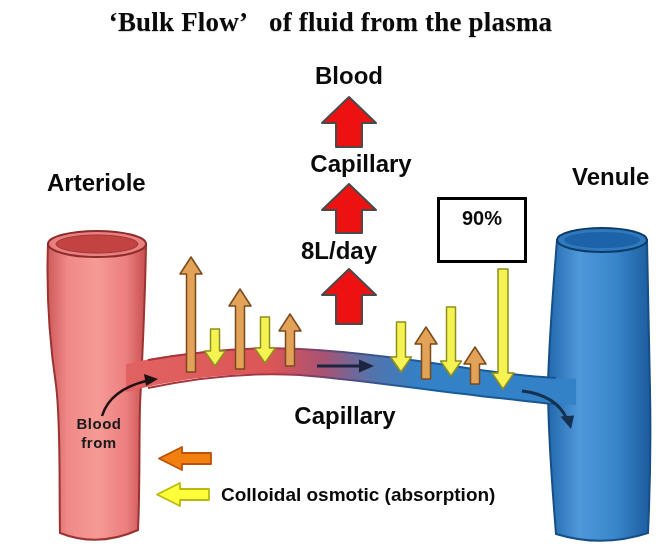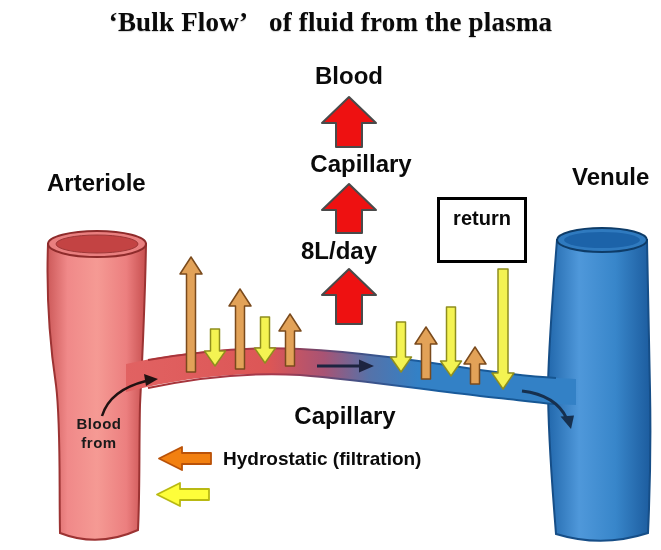--- a/index.html
+++ b/index.html
@@ -139,32 +139,32 @@
 
 <div class="lbl lbl24 ctr" id="lbl-blood">Blood</div>
 <div class="lbl lbl24 ctr" id="lbl-lymphatics">Capillary</div>
 <div class="lbl lbl24 ctr" id="lbl-rate">8L/day</div>
 
 <div class="lbl lbl24" id="lbl-arteriole">Arteriole</div>
 <div class="lbl lbl24" id="lbl-venule">Venule</div>
 <div class="lbl lbl24 ctr" id="lbl-capillary">Capillary</div>
 
 <div class="return-box">
-  <div>return</div>
+  <div>90%</div>
 </div>
 
 <div class="bloodflow">
   <div>Blood</div>
   <div>from</div>
 </div>
 
 <div class="legend-row" id="legend-hydro">
   <svg width="55" height="27" viewBox="0 0 55 27">
     <path d="M 54 8 L 25 8 L 25 2 L 2 13.5 L 25 25 L 25 19 L 54 19 Z" fill="#F28010" stroke="#BA5208" stroke-width="1.8" stroke-linejoin="round"></path>
   </svg>
-  <span class="txt">Hydrostatic (filtration)</span>
 </div>
 
 <div class="legend-row" id="legend-coll">
   <svg width="55" height="27" viewBox="0 0 55 27">
     <path d="M 54 8 L 25 8 L 25 2 L 2 13.5 L 25 25 L 25 19 L 54 19 Z" fill="#FEFE3A" stroke="#B9B912" stroke-width="1.8" stroke-linejoin="round"></path>
   </svg>
+  <span class="txt">Colloidal osmotic (absorption)</span>
 </div>
 
 </body></html>

